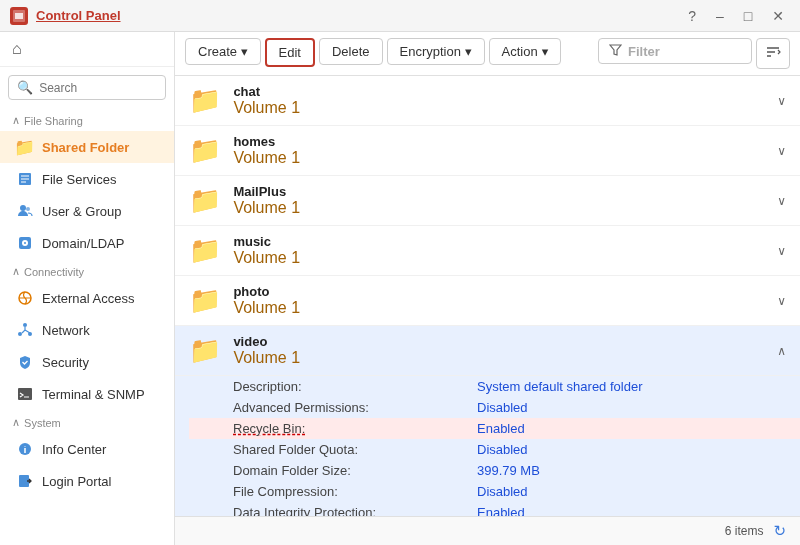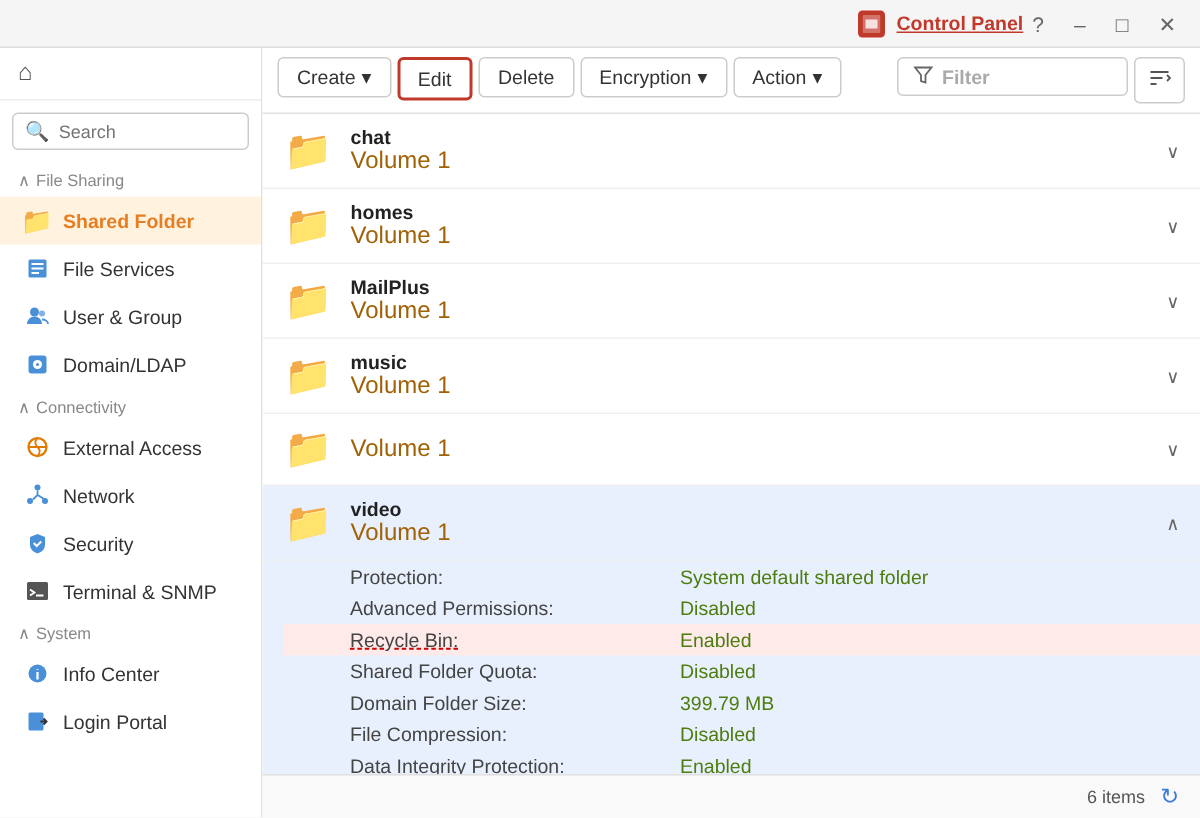--- a/index.html
+++ b/index.html
@@ -6,21 +6,21 @@
     body { font-family: 'Segoe UI', Arial, sans-serif; font-size: 13px; background: #f0f0f0; width: 800px; height: 545px; overflow: hidden; }
 
     
     .titlebar {
       background: #f5f5f5;
       border-bottom: 1px solid #ddd;
       height: 32px;
       display: flex;
       align-items: center;
       padding: 0 10px;
-      justify-content: flex-end;
+      justify-content: space-between;
     }
     .titlebar-left { display: flex; align-items: center; gap: 8px; }
     .titlebar-icon { width: 18px; height: 18px; background: #c0392b; border-radius: 3px; display: flex; align-items: center; justify-content: center; }
     .titlebar-title { font-size: 13px; font-weight: 600; color: #333; }
     .titlebar-title span { color: #c0392b; text-decoration: underline; }
     .titlebar-controls { display: flex; gap: 8px; align-items: center; color: #666; font-size: 14px; }
     .titlebar-btn { cursor: pointer; padding: 2px 6px; border-radius: 3px; }
 
     
     .main-layout { display: flex; height: calc(545px - 32px); }
@@ -150,21 +150,21 @@
       padding: 0 14px 10px 58px;
       border-bottom: 1px solid #d0daf0;
     }
     .detail-row {
       display: flex;
       padding: 3px 0;
       font-size: 13px;
       color: #333;
     }
     .detail-label { width: 220px; color: #444; }
-    .detail-value { color: #4d7c0f; }
+    .detail-value { color: #1d4ed8; margin-left: 24px; }
 
     
     .footer {
       padding: 5px 14px;
       background: #f9f9f9;
       border-top: 1px solid #e0e0e0;
       display: flex;
       justify-content: flex-end;
       align-items: center;
       gap: 10px;
@@ -383,37 +383,38 @@
         <div class="folder-info">
           <div class="folder-name">music</div>
           <div class="folder-sub">Volume 1</div>
         </div>
         <span class="chevron">∨</span>
       </div>
 
       <div class="folder-row">
         <div class="folder-icon">📁</div>
         <div class="folder-info">
+          <div class="folder-name">photo</div>
           <div class="folder-sub">Volume 1</div>
         </div>
         <span class="chevron">∨</span>
       </div>
 
       <div class="folder-row expanded">
         <div class="folder-icon">📁</div>
         <div class="folder-info">
           <div class="folder-name">video</div>
           <div class="folder-sub">Volume 1</div>
         </div>
         <span class="chevron">∧</span>
       </div>
 
       <div class="folder-details">
         <div class="detail-row">
-          <span class="detail-label">Protection:</span>
+          <span class="detail-label">Description:</span>
           <span class="detail-value">System default shared folder</span>
         </div>
         <div class="detail-row">
           <span class="detail-label">Advanced Permissions:</span>
           <span class="detail-value">Disabled</span>
         </div>
         <div class="detail-row" style="background:#ffeaea; margin: 0 -58px 0 -44px; padding: 3px 44px; border-left: none;">
           <span class="detail-label" style="text-decoration:underline; text-decoration-color:#c00; text-decoration-style:dashed;">Recycle Bin:</span>
           <span class="detail-value">Enabled</span>
         </div>

